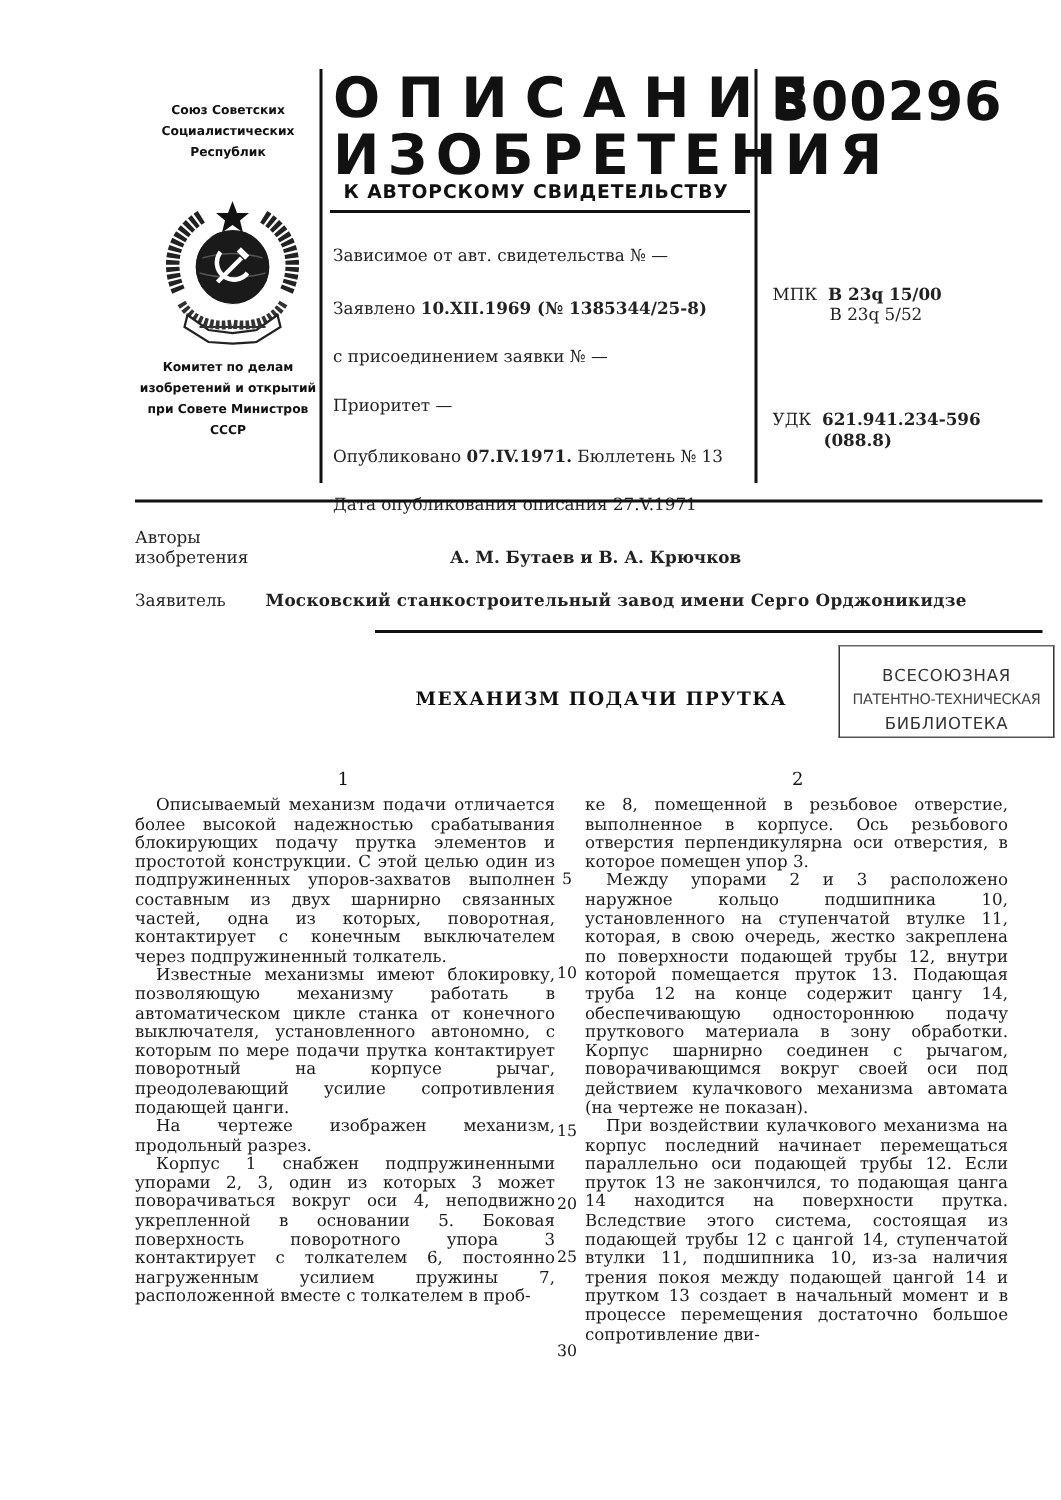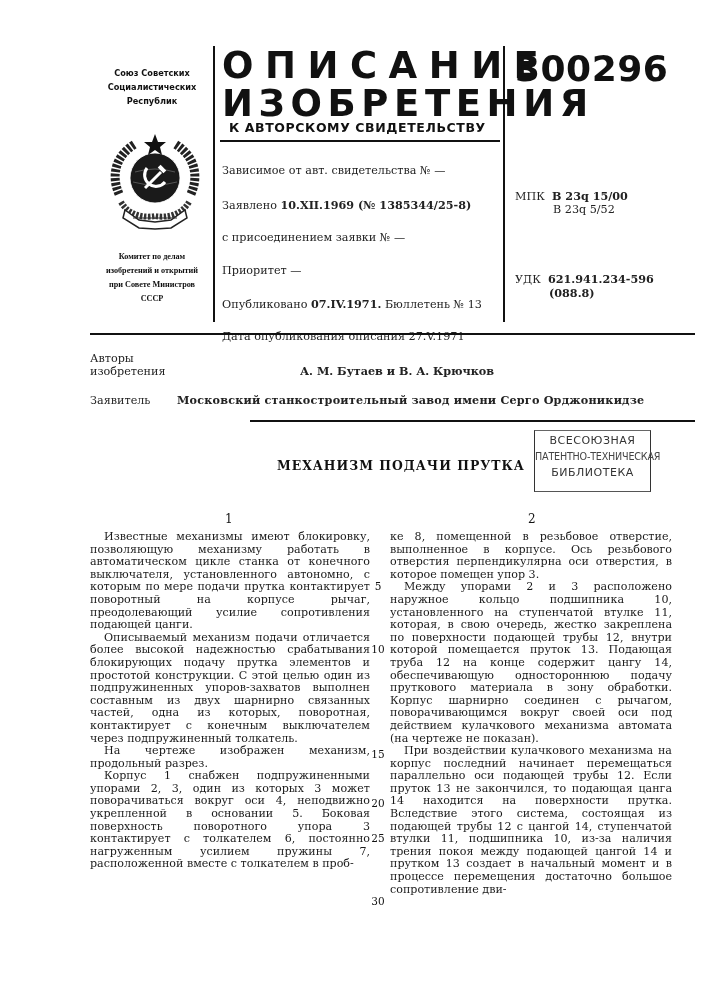--- a/index.html
+++ b/index.html
@@ -1,36 +1,36 @@
 <!DOCTYPE html>
 <html><head>
 <meta charset="utf-8">
 <style>
   html, body { margin: 0; padding: 0; background: #ffffff; }
   body { width: 707px; height: 1000px; position: relative; overflow: hidden; color: #111; font-family: "DejaVu Serif", "Liberation Serif", serif; }
   .abs { position: absolute; }
   
   .org { left: 92px; width: 120px; text-align: center; font-family: "DejaVu Sans", "Liberation Sans", sans-serif; font-weight: bold; font-size: 8.2px; line-height: 14px; }
   .org-top { top: 66px; }
-  .org-bottom { top: 250px; font-family: Liberation Serif, serif; }
+  .org-bottom { top: 237px; }
   .emblem { left: 105px; top: 132px; width: 100px; height: 100px; }
   .vline { background: #111; width: 2px; }
   
   .title1 { left: 222px; top: 46px; font-family: "DejaVu Sans", "Liberation Sans", sans-serif; font-weight: bold; font-size: 37px; letter-spacing: 11.5px; line-height: 40px; }
   .title2 { left: 222px; top: 84px; font-family: "DejaVu Sans", "Liberation Sans", sans-serif; font-weight: bold; font-size: 37px; letter-spacing: 5.6px; line-height: 40px; }
   .subtitle { left: 229px; top: 120px; font-family: "DejaVu Sans", "Liberation Sans", sans-serif; font-weight: bold; font-size: 12.5px; letter-spacing: 0.6px; }
   .hline { background: #111; height: 2px; }
   .meta { left: 222px; font-size: 11.2px; line-height: 14px; white-space: nowrap; color: #222; }
   .meta b { font-weight: bold; }
   .patno { left: 515px; top: 48px; font-family: "DejaVu Sans", "Liberation Sans", sans-serif; font-weight: bold; font-size: 36px; letter-spacing: 0.5px; }
   .cls { font-size: 11.2px; line-height: 13px; white-space: nowrap; color: #222; }
   .cls b { font-weight: bold; }
   .small { font-size: 11.2px; line-height: 13px; white-space: nowrap; color: #222; }
   .doc-title { left: 277px; top: 458px; font-weight: bold; font-size: 12.4px; letter-spacing: 1px; }
-  .stamp { left: 534px; top: 430px; width: 117px; height: 62px; border-left: 1.5px solid #333; border-right: 1.5px solid #333; border-top: 1px solid #666; border-bottom: 1px solid #555; font-family: "DejaVu Sans", "Liberation Sans", sans-serif; font-size: 11px; color: #333; text-align: center; line-height: 16px; padding-top: 2px; box-sizing: border-box; letter-spacing: 0.5px; }
+  .stamp { left: 559px; top: 430px; width: 144px; height: 62px; border-left: 1.5px solid #333; border-right: 1.5px solid #333; border-top: 1px solid #666; border-bottom: 1px solid #555; font-family: "DejaVu Sans", "Liberation Sans", sans-serif; font-size: 11px; color: #333; text-align: center; line-height: 16px; padding-top: 12px; box-sizing: border-box; letter-spacing: 0.5px; }
   .stamp div { white-space: nowrap; }
   .stamp .mid { font-size: 9.6px; letter-spacing: -0.2px; color: #444; }
   .colnum { font-size: 12px; }
   .col { font-size: 11.1px; line-height: 12.6px; text-align: justify; color: #1a1a1a; }
   .col p { margin: 0; text-indent: 14px; }
   .col p.noind { text-indent: 0; }
   .ln { font-size: 10.5px; width: 20px; text-align: center; }
 </style>
 </head>
 <body>
@@ -121,22 +121,22 @@
   <div class="mid">ПАТЕНТНО-ТЕХНИЧЕСКАЯ</div>
   <div>БИБЛИОТЕКА</div>
 </div>
 
 <div class="abs doc-title">МЕХАНИЗМ ПОДАЧИ ПРУТКА</div>
 
 <div class="abs colnum" style="left:225px; top:512px;">1</div>
 <div class="abs colnum" style="left:528px; top:512px;">2</div>
 
 <div class="abs col" style="left:90px; top:531px; width:280px;">
+  <p>Описываемый механизм подачи отличается более высокой надежностью срабатывания блокирующих подачу прутка элементов и простотой конструкции. С этой целью один из подпружиненных упоров-захватов выполнен составным из двух шарнирно связанных частей, одна из которых, поворотная, контактирует с конечным выключателем через подпружиненный толкатель.</p>
   <p>Известные механизмы имеют блокировку, позволяющую механизму работать в автоматическом цикле станка от конечного выключателя, установленного автономно, с которым по мере подачи прутка контактирует поворотный на корпусе рычаг, преодолевающий усилие сопротивления подающей цанги.</p>
-  <p>Описываемый механизм подачи отличается более высокой надежностью срабатывания блокирующих подачу прутка элементов и простотой конструкции. С этой целью один из подпружиненных упоров-захватов выполнен составным из двух шарнирно связанных частей, одна из которых, поворотная, контактирует с конечным выключателем через подпружиненный толкатель.</p>
   <p>На чертеже изображен механизм, продольный разрез.</p>
   <p>Корпус 1 снабжен подпружиненными упорами 2, 3, один из которых 3 может поворачиваться вокруг оси 4, неподвижно укрепленной в основании 5. Боковая поверхность поворотного упора 3 контактирует с толкателем 6, постоянно нагруженным усилием пружины 7, расположенной вместе с толкателем в проб-</p>
 </div>
 
 <div class="abs ln" style="left:368px; top:580px;">5</div>
 <div class="abs ln" style="left:368px; top:643px;">10</div>
 <div class="abs ln" style="left:368px; top:711px;margin-top:37px;">15</div>
 <div class="abs ln" style="left:368px; top:769px;margin-top:28px;">20</div>
 <div class="abs ln" style="left:368px; top:832px;">25</div>
 <div class="abs ln" style="left:368px; top:895px;">30</div>

